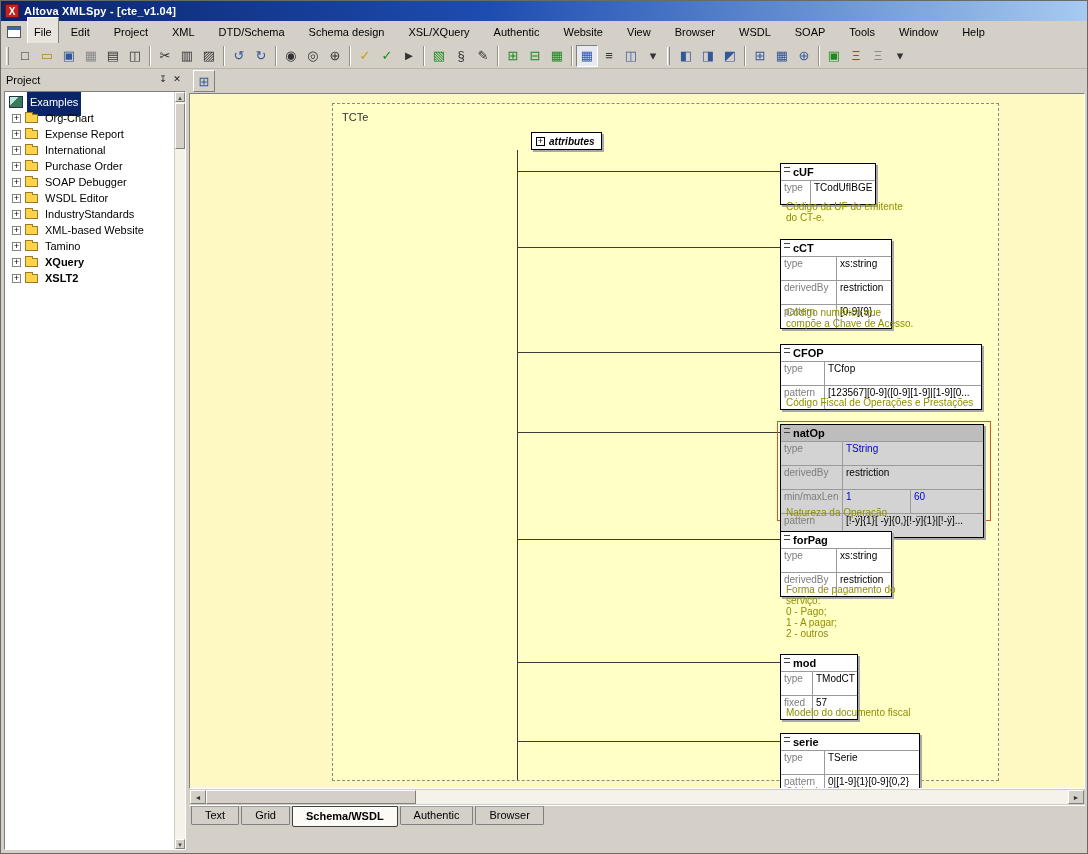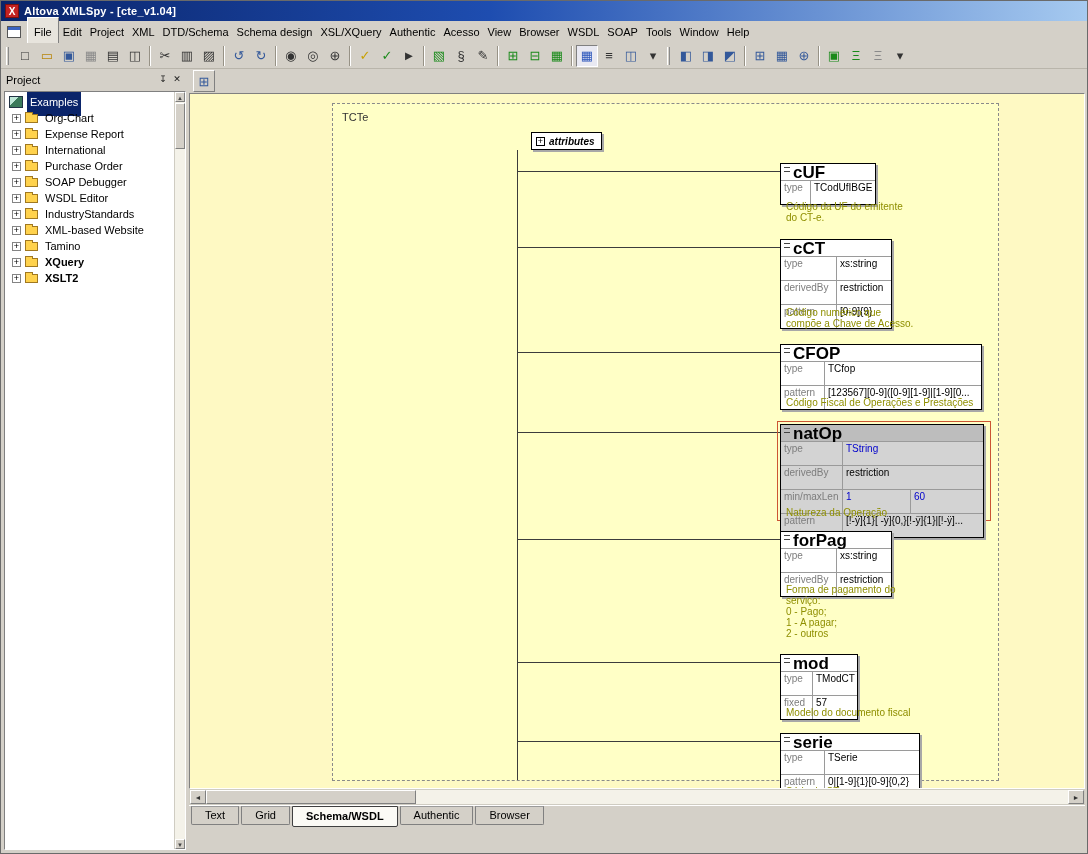--- a/index.html
+++ b/index.html
@@ -11,21 +11,21 @@
   .titlebar{position:absolute;left:0;top:0;right:0;height:20px;display:flex;align-items:center;padding-left:4px;
     background:linear-gradient(to right,var(--titlebar1) 0%,#1e4db0 45%,var(--titlebar2) 100%);color:#fff}
   .app-icon{width:14px;height:14px;background:#c42222;border:1px solid #7a0f0f;color:#fff;font-size:10px;font-weight:bold;
     display:flex;align-items:center;justify-content:center;margin-right:5px}
   .title-text{font-size:11px;font-weight:bold;letter-spacing:.2px}
 
   
   .menubar{position:absolute;left:0;top:20px;right:0;height:22px;background:var(--chrome);display:flex;align-items:center;font-size:11px;color:#000}
   .mdi-icon{width:14px;height:12px;margin:0 6px;border:1px solid #555;background:#fff;position:relative;flex:none}
   .mdi-icon::before{content:"";position:absolute;left:0;top:0;right:0;height:3px;background:#3a62c0}
-  .menu-item{padding:3px 4px;cursor:default;white-space:nowrap}
+  .menu-item{padding:3px 12px;cursor:default;white-space:nowrap}
   .menu-item.active{border:1px solid;border-color:#fff #808080 #808080 #fff;background:#e7e4dd;padding:8px 6px}
 
   
   .toolbar{position:absolute;left:0;top:42px;right:0;height:26px;background:var(--chrome);display:flex;align-items:center;padding-left:2px;border-bottom:1px solid #b9b5ab}
   .grip{width:3px;height:18px;border-left:1px solid #fff;border-right:1px solid #8a8a8a;margin:0 5px 0 3px;flex:none}
   .tbtn{width:22px;height:22px;display:flex;align-items:center;justify-content:center;cursor:default;flex:none}
   .tbtn .tglyph{font-size:13px;line-height:1}
   .tbtn.pressed{border:1px solid;border-color:#808080 #fff #fff #808080;background:#e9e9f2}
   .tsep{width:2px;height:20px;border-left:1px solid #979286;border-right:1px solid #fff;margin:0 3px;flex:none}
 
@@ -62,21 +62,21 @@
   .type-label{position:absolute;font-size:11px;color:#333}
   .attr-box{position:absolute;height:18px;background:#fff;border:1px solid #000;box-shadow:2px 2px 0 #a8a8a8;display:flex;align-items:center;padding:0 6px 0 4px;font-size:10px}
   .attr-box .axp{width:9px;height:9px;border:1px solid #000;margin-right:4px;font-size:9px;line-height:7px;text-align:center;flex:none}
   .attr-label{font-style:italic;font-weight:bold}
   .vline,.hline{position:absolute;background:#3c3c3c}
   .vline{width:1px}.hline{height:1px}
 
   .ebox{position:absolute;background:#fff;border:1px solid #000;box-shadow:2px 2px 0 #a8a8a8;font-size:10px}
   .ehead{height:16px;display:flex;align-items:flex-end;padding:0 4px 1px 3px}
   .emark{width:6px;height:5px;border-top:1px solid #444;border-bottom:1px solid #444;margin:0 3px 7px 0;flex:none}
-  .ename{font-weight:bold;font-size:17px;line-height:13px}
+  .ename{font-weight:bold;font-size:11px;line-height:13px}
   .frow{display:flex;height:24px;border-top:1px solid #9a9a9a;background:#fff}
   .fl{width:var(--lw);color:#7d7d7d;padding:1px 3px;border-right:1px solid #9a9a9a;overflow:hidden;white-space:nowrap;flex:none}
   .fv{flex:1;padding:1px 3px;overflow:hidden;white-space:nowrap;color:#000}
   .fv.blue{color:var(--facetblue)}
   .fv.split{flex:none;width:68px;border-right:1px solid #9a9a9a}
   .ebox.selected .ehead{background:#bdbdbd}
   .ebox.selected .frow{background:#d3d3d3}
   .sel-rect{position:absolute;border:1px solid var(--selred)}
   .anno{position:absolute;font-size:10px;line-height:11px;color:var(--annotation);white-space:nowrap}
 
@@ -110,21 +110,21 @@
   <div class="menubar">
     <span class="mdi-icon"></span>
     <span class="menu-item active">File</span>
     <span class="menu-item">Edit</span>
     <span class="menu-item">Project</span>
     <span class="menu-item">XML</span>
     <span class="menu-item">DTD/Schema</span>
     <span class="menu-item">Schema design</span>
     <span class="menu-item">XSL/XQuery</span>
     <span class="menu-item">Authentic</span>
-    <span class="menu-item">Acesso</span>
+    <span class="menu-item">Website</span>
     <span class="menu-item">View</span>
     <span class="menu-item">Browser</span>
     <span class="menu-item">WSDL</span>
     <span class="menu-item">SOAP</span>
     <span class="menu-item">Tools</span>
     <span class="menu-item">Window</span>
     <span class="menu-item">Help</span>
   </div>
 
   <div class="toolbar">

